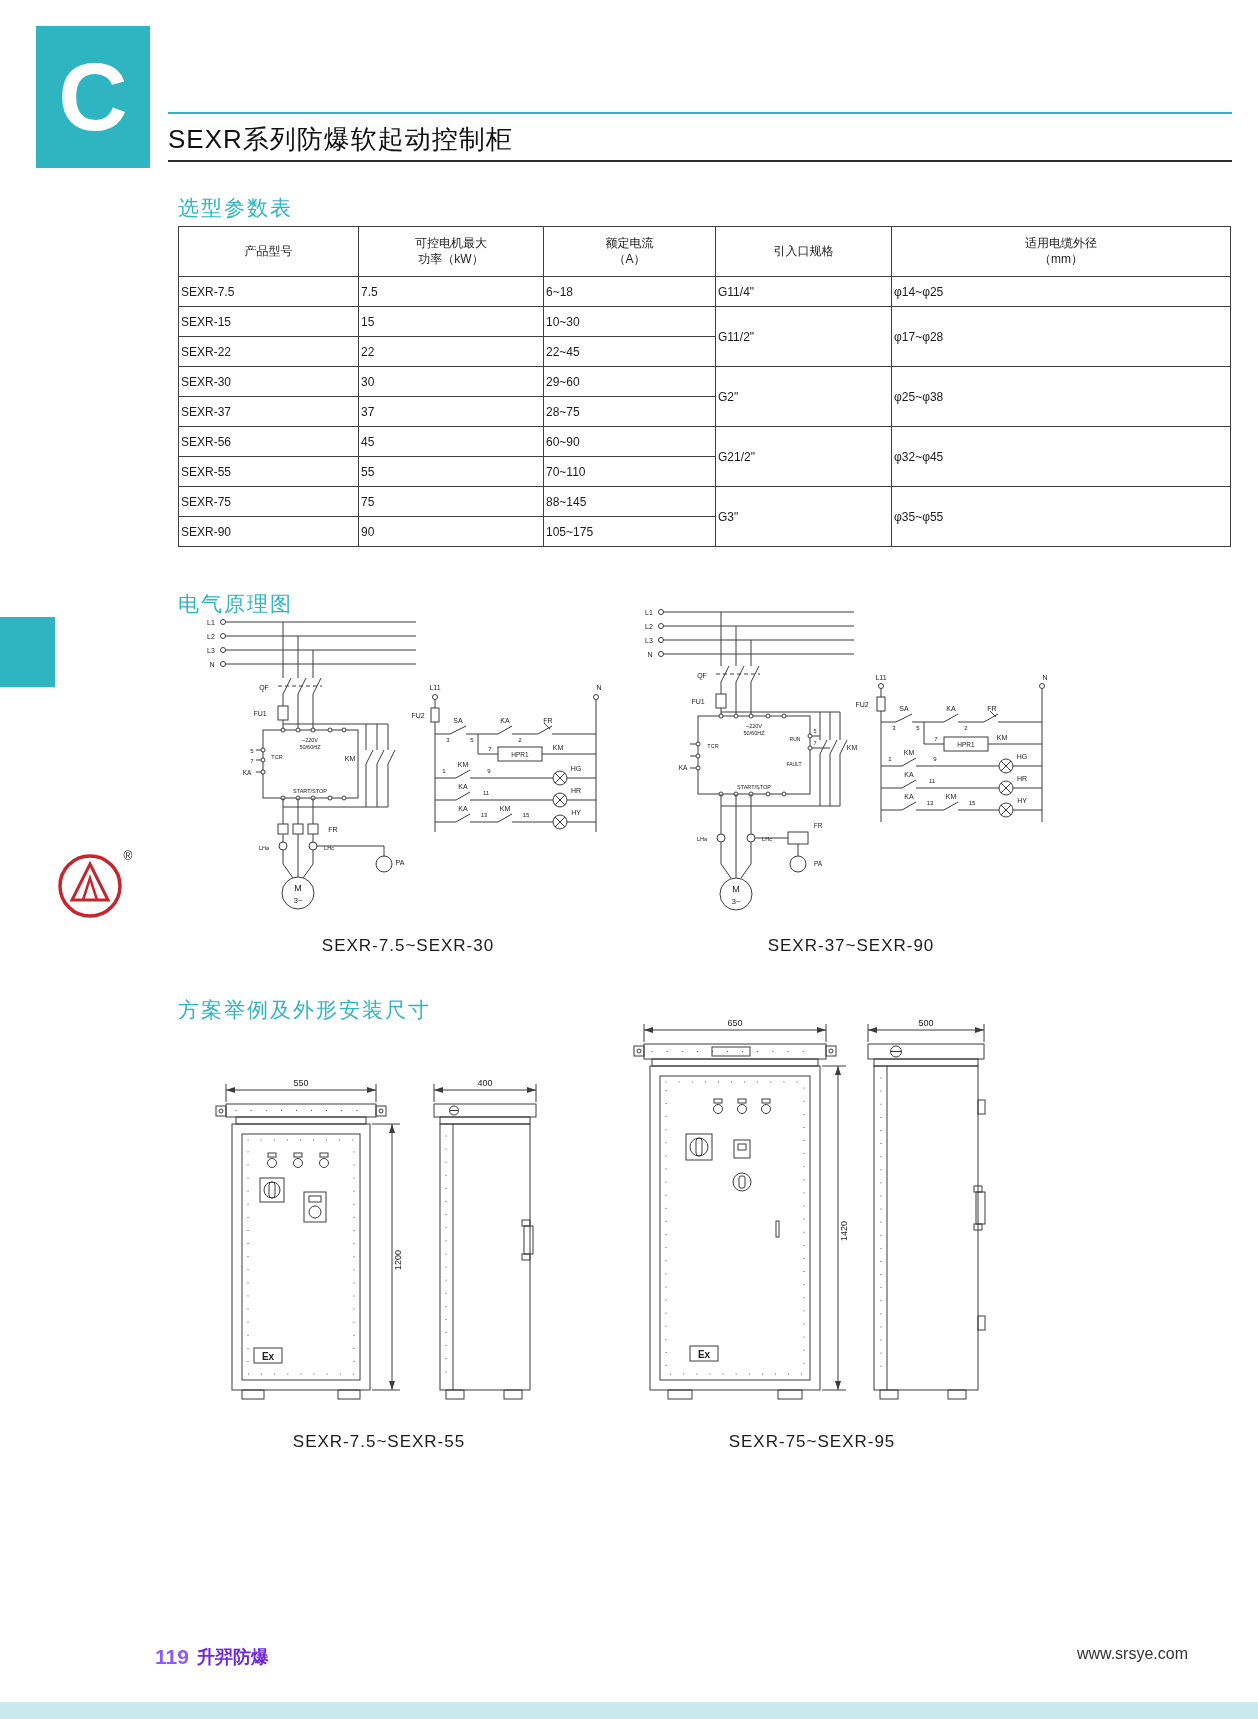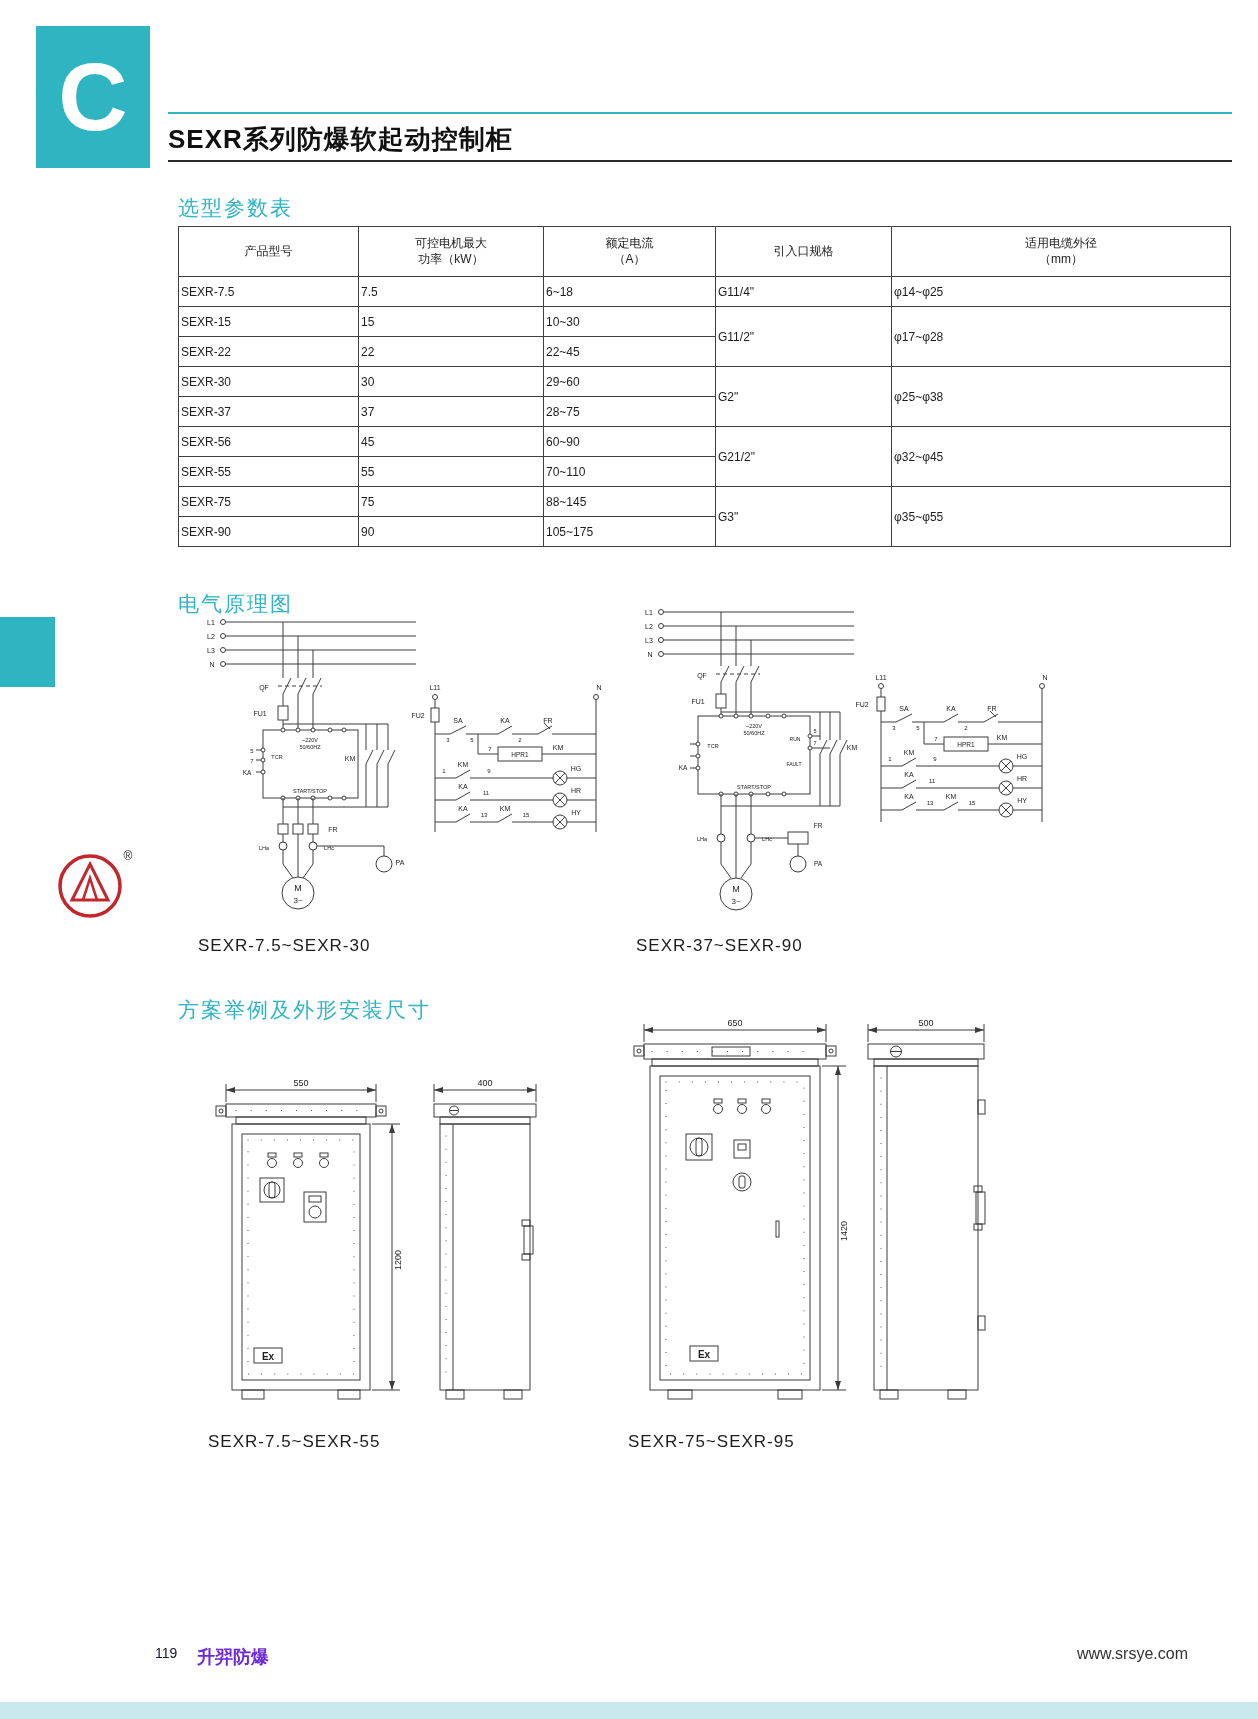--- a/index.html
+++ b/index.html
@@ -4,46 +4,46 @@
 <style>
   *{box-sizing:border-box}
   body{margin:0;background:#ffffff}
   #page{position:relative;width:1258px;height:1719px;background:#fff;
         font-family:"Liberation Sans","DejaVu Sans",sans-serif;color:#1c1c1c;overflow:hidden}
   .abs{position:absolute}
   #corner{left:36px;top:26px;width:114px;height:142px;background:#2fb5c2;color:#fff;
           display:flex;align-items:center;justify-content:center;font-size:96px;font-weight:bold}
   #catTitle{left:168px;top:64px;font-size:31px;font-weight:bold;color:#2fb5c2;letter-spacing:3px}
   #tealRule{left:168px;top:112px;width:1064px;height:2px;background:#2fb5c2}
-  #subTitle{left:168px;top:122px;font-size:26px;font-weight:bold;letter-spacing:1px;color:#111}
+  #subTitle{left:168px;top:122px;font-size:26px;font-weight:normal;letter-spacing:1px;color:#111}
   #darkRule{left:168px;top:160px;width:1064px;height:2px;background:#2b2b2b}
   .secTitle{color:#2fb5c2;font-size:21px;font-weight:normal;letter-spacing:2px}
   #sec1Title{left:178px;top:194px}
   #sec2Title{left:178px;top:590px}
   #sec3Title{left:178px;top:996px}
   #params{left:178px;top:226px;border-collapse:collapse;table-layout:fixed;width:1052px;
           font-size:12px;}
   #params th,#params td{border:1px solid #3f3f3f;padding:2px;font-weight:normal}
   #params th{height:50px;white-space:pre-line;line-height:1.3}
   #params td{height:30px}
   svg.diagram{position:absolute;overflow:visible}
   .circ line,.circ circle,.circ rect,.circ path{stroke:#3c3c3c;stroke-width:1;fill:none}
   .circ rect,.circ circle{fill:#fff}
   .cab line,.cab circle,.cab rect,.cab path{stroke:#3c3c3c;stroke-width:1;fill:none}
   .arw{fill:#3c3c3c !important;stroke:none !important}
   .dots{stroke-linecap:round;stroke-width:3.2;stroke-dasharray:0.1,15}
   .dotsS{stroke-linecap:round;stroke-width:2.8;stroke-dasharray:0.1,13;fill:none}
   svg text{fill:#222;font-family:"Liberation Sans","DejaVu Sans",sans-serif}
-  .caption{position:absolute;text-align:left;font-size:17px;letter-spacing:1px;color:#1c1c1c}
+  .caption{position:absolute;text-align:center;font-size:17px;letter-spacing:1px;color:#1c1c1c}
   #capC1{left:198px;top:936px;width:420px}
   #capC2{left:636px;top:936px;width:430px}
   #capD1{left:208px;top:1432px;width:342px}
   #capD2{left:628px;top:1432px;width:368px}
   #tealTab{left:0;top:617px;width:55px;height:70px;background:#2fb5c2}
-  #footPage{left:155px;top:1645px;font-size:14px;font-weight:normal;color:#0f172a}
+  #footPage{left:155px;top:1645px;font-size:21px;font-weight:bold;color:#8b5cf6}
   #footBrand{left:197px;top:1645px;font-size:18px;font-weight:bold;color:#6d28d9}
   #footSite{right:70px;top:1645px;font-size:16px;color:#333}
   #bottomBar{left:0;top:1702px;width:1258px;height:17px;background:#c9e9ee}
 </style>
 </head>
 <body>
 
 <div id="page">
 
   <div id="corner" class="abs">C</div>

